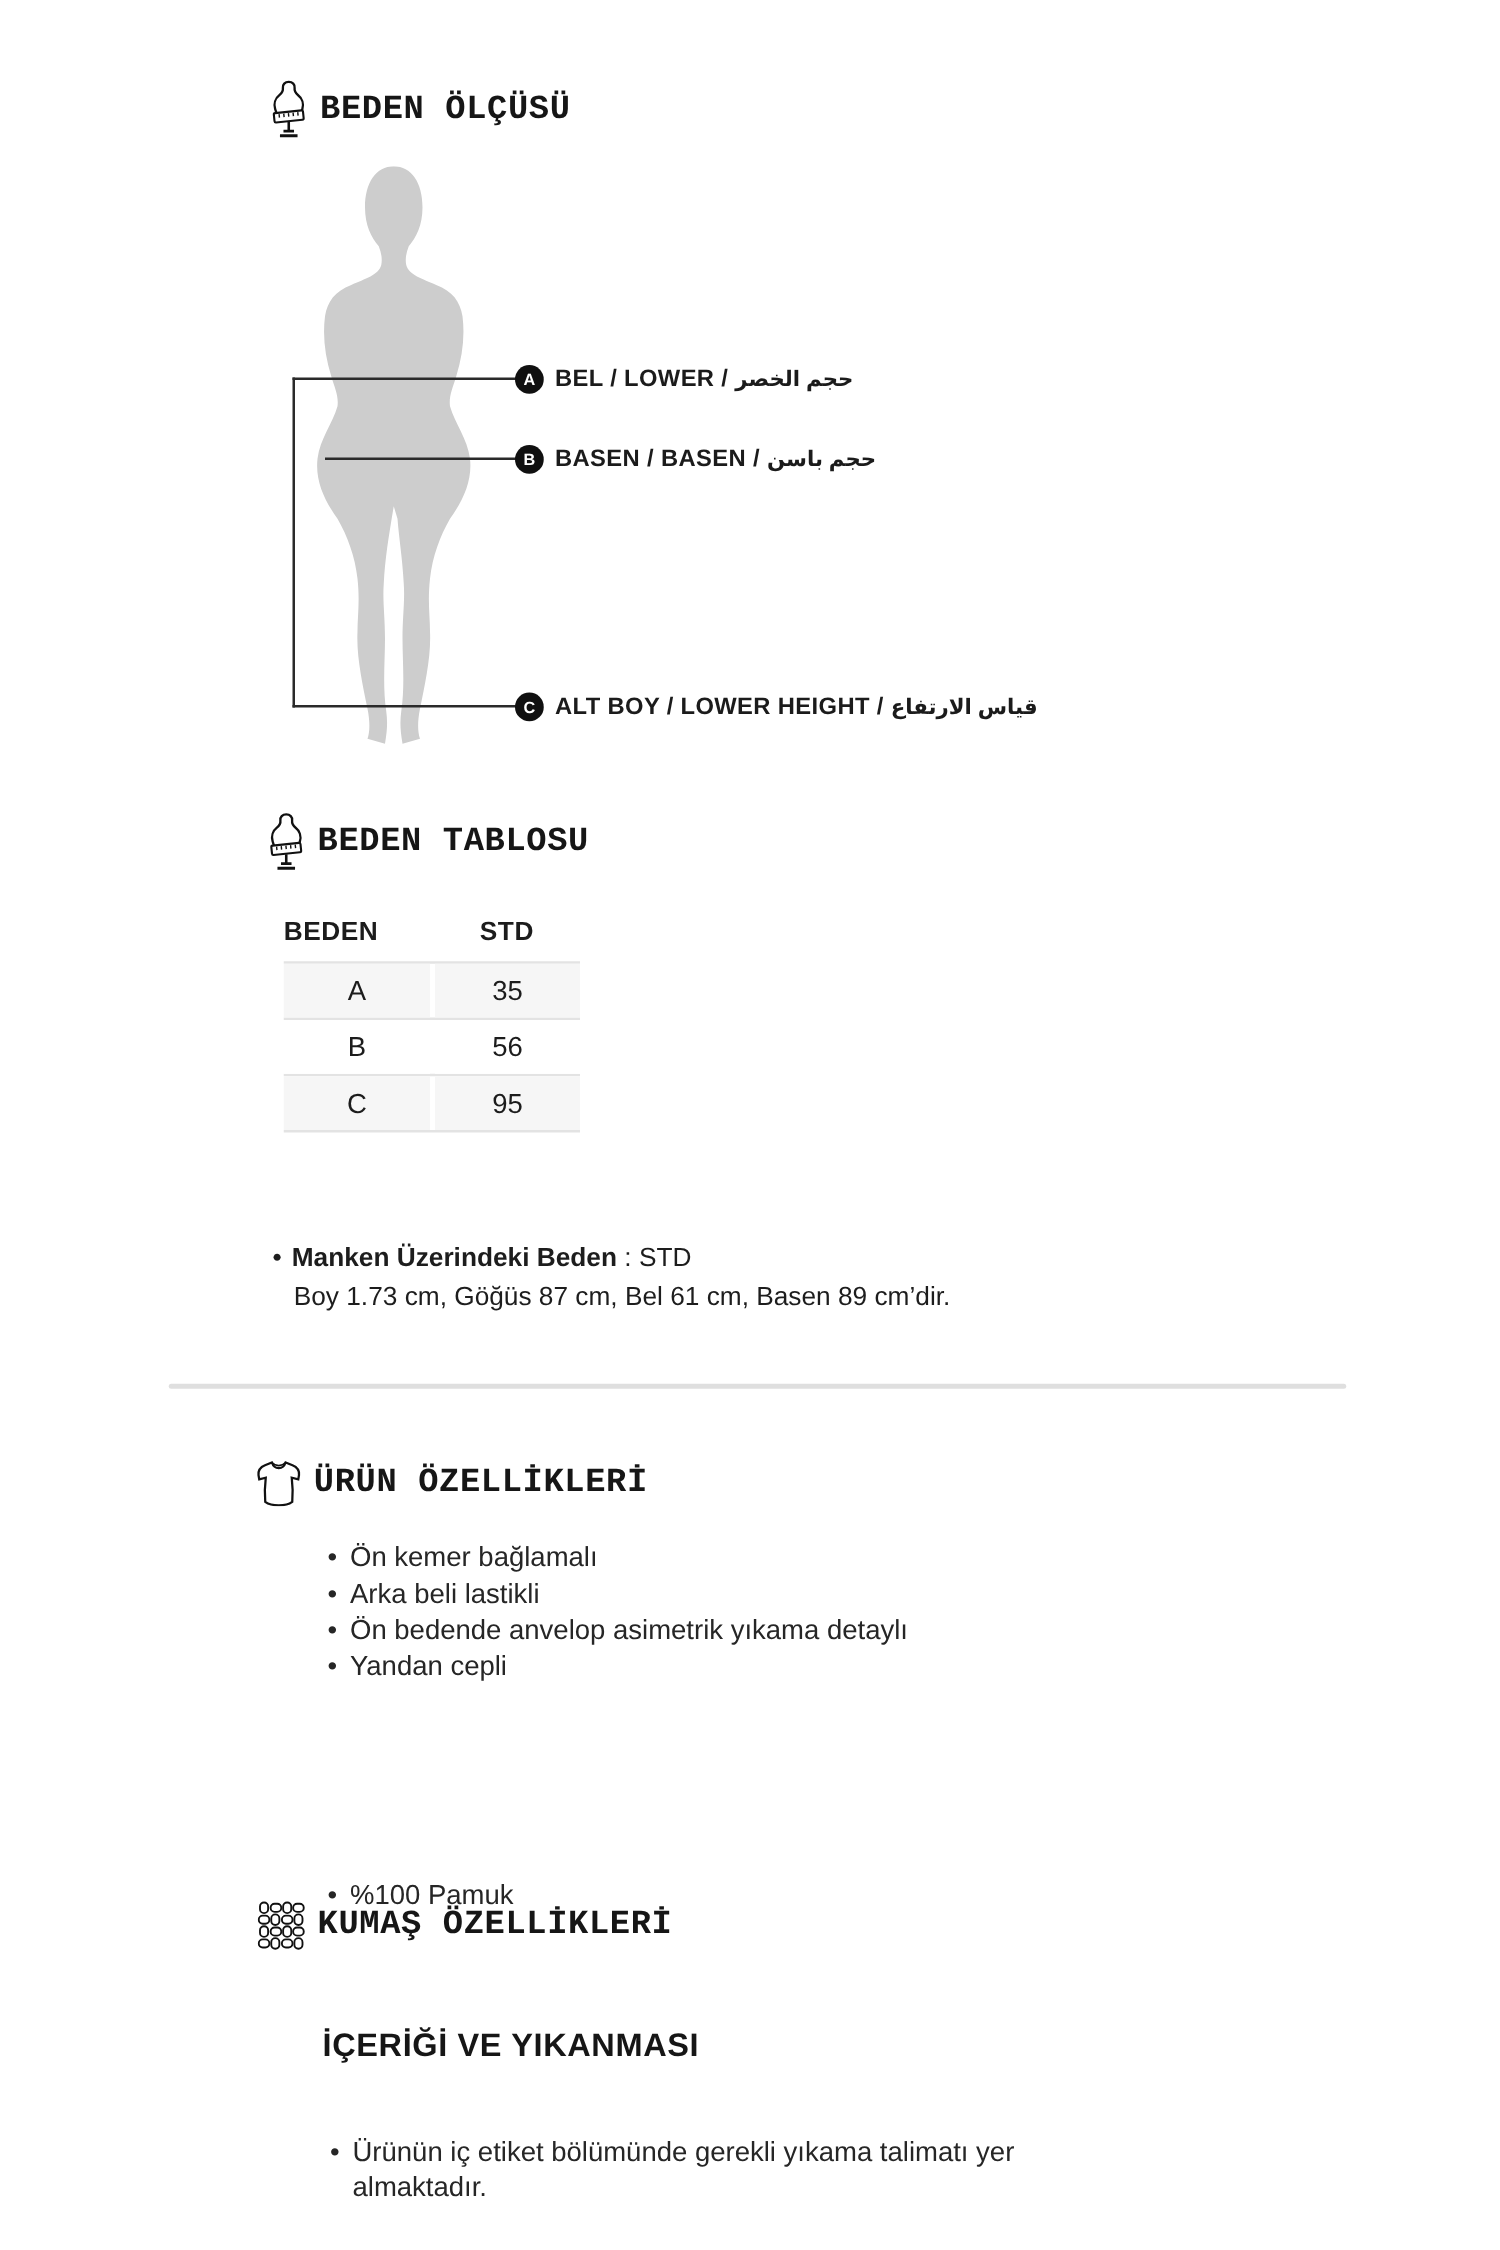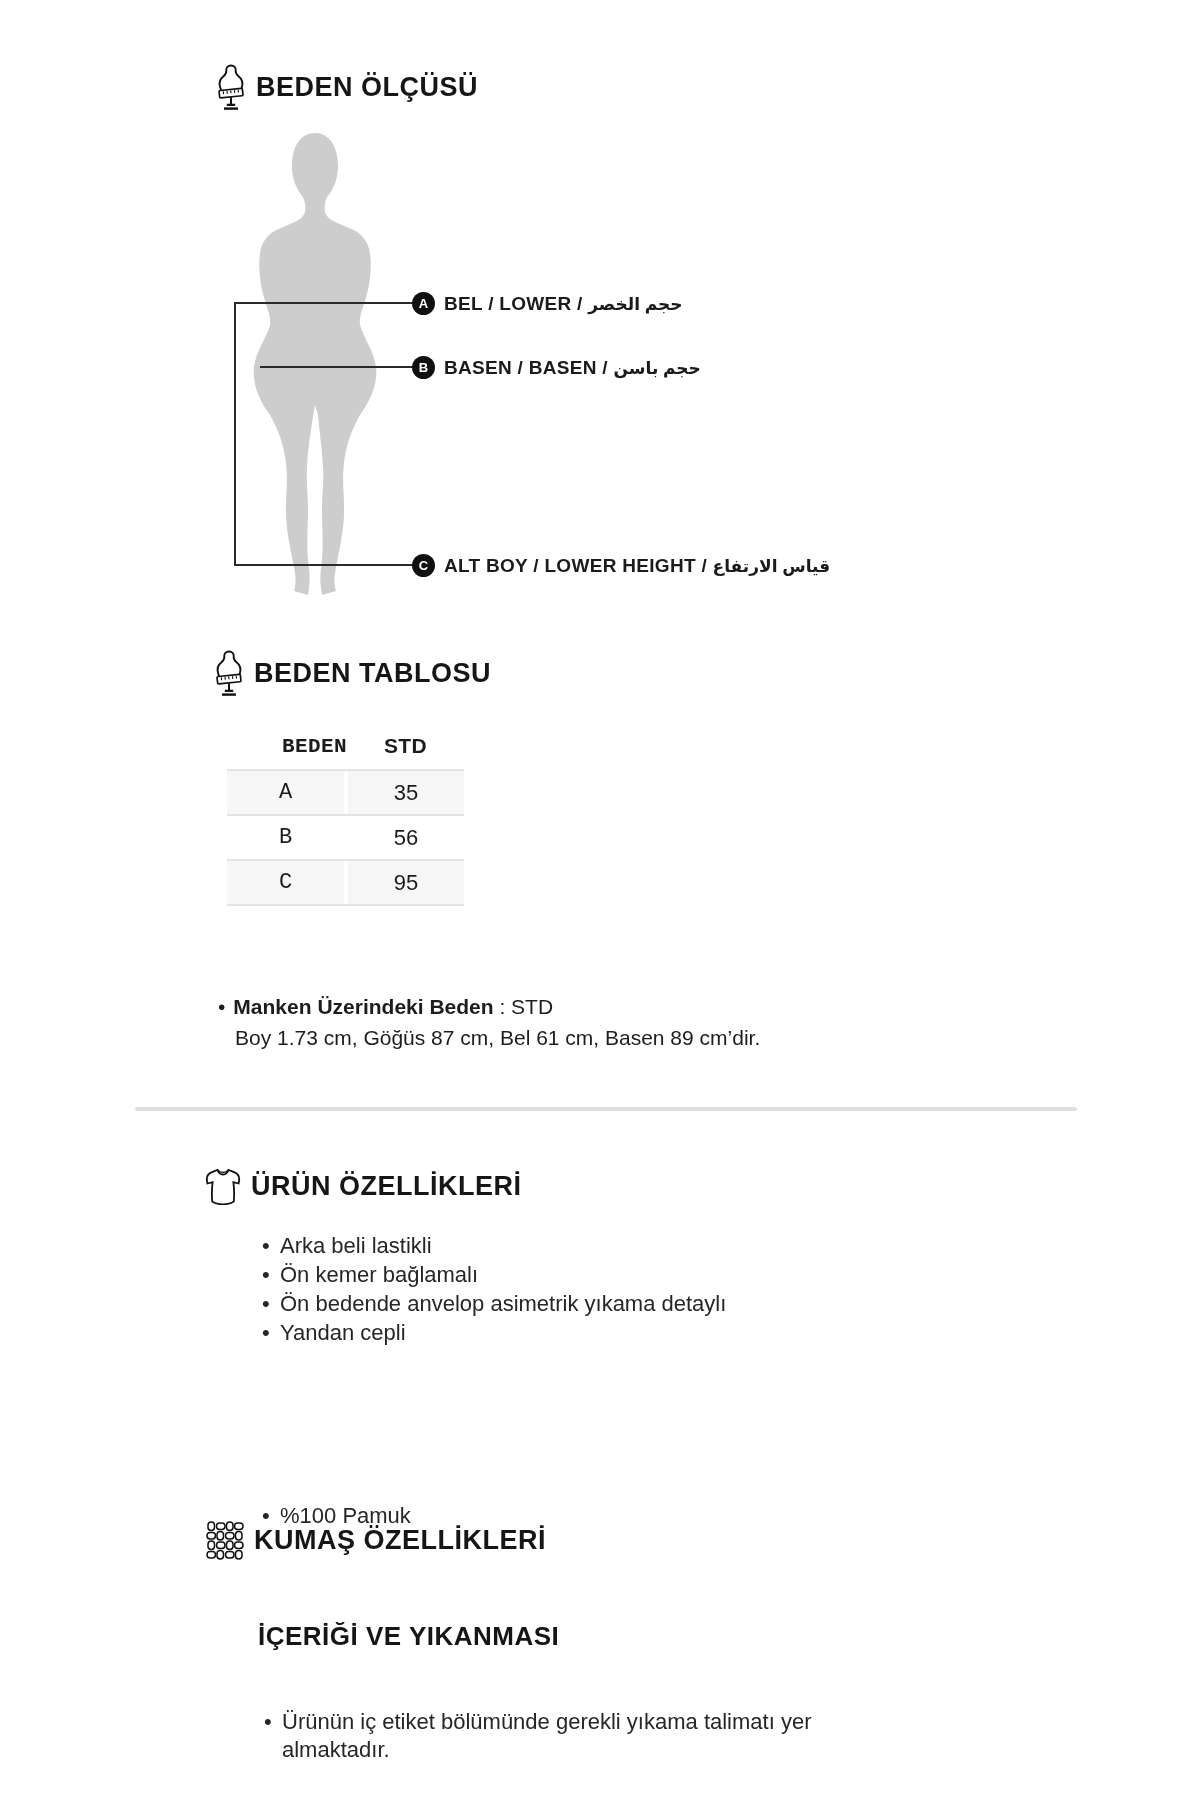--- a/index.html
+++ b/index.html
@@ -2,36 +2,36 @@
 <html><head>
 <meta charset="utf-8">
 <style>
   html,body{margin:0;padding:0;background:#ffffff;}
   body{font-family:"Liberation Sans","DejaVu Sans",sans-serif;color:#1c1c1c;}
   .page{position:relative;width:1200px;height:1800px;background:#fff;overflow:hidden;}
 
   
   .sec-header{position:absolute;display:flex;align-items:center;gap:10px;}
   .sec-header .icn{flex:0 0 auto;display:flex;align-items:center;justify-content:center;}
-  .sec-title{font-size:27px;font-weight:700;letter-spacing:.5px;color:#161616;white-space:nowrap;}
+  .sec-title{font-size:27px;font-weight:700;letter-spacing:.5px;color:#161616;white-space:nowrap;font-family:Liberation Mono, monospace;}
 
   
   .silhouette{position:absolute;left:252px;top:133px;}
   .mline{position:absolute;height:2px;background:#2a2a2a;}
   .mbracket{position:absolute;width:2px;background:#2a2a2a;}
   .dlabel-row{position:absolute;display:flex;align-items:center;gap:9px;height:23px;}
   .letter-circle{width:23px;height:23px;border-radius:50%;background:#101010;color:#fff;
     font-size:13px;font-weight:700;display:flex;align-items:center;justify-content:center;}
   .dlabel{font-size:19px;font-weight:700;letter-spacing:.3px;white-space:nowrap;color:#1b1b1b;}
   .dlabel .ar{font-size:17px;}
 
   
   .stable{position:absolute;left:227px;top:723px;width:237px;font-size:22px;}
   .stable .thead{display:flex;height:46px;align-items:center;font-weight:700;font-size:21px;letter-spacing:.4px;}
-  .stable .c1{width:120px;text-align:right;font-family:Liberation Mono, monospace;}
+  .stable .c1{width:120px;text-align:left;}
   .stable .c2{flex:1;text-align:center;}
   .stable .trow{display:flex;height:43px;border-top:2px solid #e3e3e3;}
   .stable .tbody{border-bottom:2px solid #e3e3e3;}
   .stable .trow .cell{display:flex;align-items:center;justify-content:center;height:100%;}
   .stable .trow .c1{width:117px;margin-right:4px;}
   .stable .trow.odd .cell{background:#f6f6f6;}
   .stable .trow.even .cell{background:#ffffff;}
 
   
   .model-info{position:absolute;left:218px;top:991px;font-size:21px;line-height:31px;color:#1d1d1d;}
@@ -170,22 +170,22 @@
 
   <div class="sec-header" style="left:205px;top:1168px;">
     <span class="icn" style="width:36px;height:37px;">
       <svg width="36" height="37">
           <use href="#icon-tshirt"></use>
         </svg>
     </span>
     <span class="sec-title">ÜRÜN ÖZELLİKLERİ</span>
   </div>
   <ul class="blist" style="left:262px;top:1231px;">
+    <li>Ön kemer bağlamalı</li>
     <li>Arka beli lastikli</li>
-    <li>Ön kemer bağlamalı</li>
     <li>Ön bedende anvelop asimetrik yıkama detaylı</li>
     <li>Yandan cepli</li>
   </ul>
 
   <div class="sec-header" style="left:206px;top:1520px;">
     <span class="icn" style="width:38px;height:40px;">
       <svg width="38" height="40">
           <use href="#icon-weave"></use>
         </svg>
     </span>

